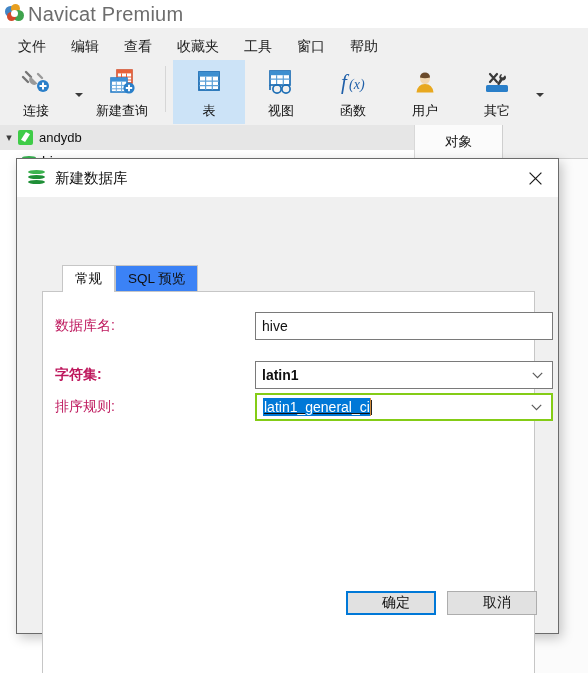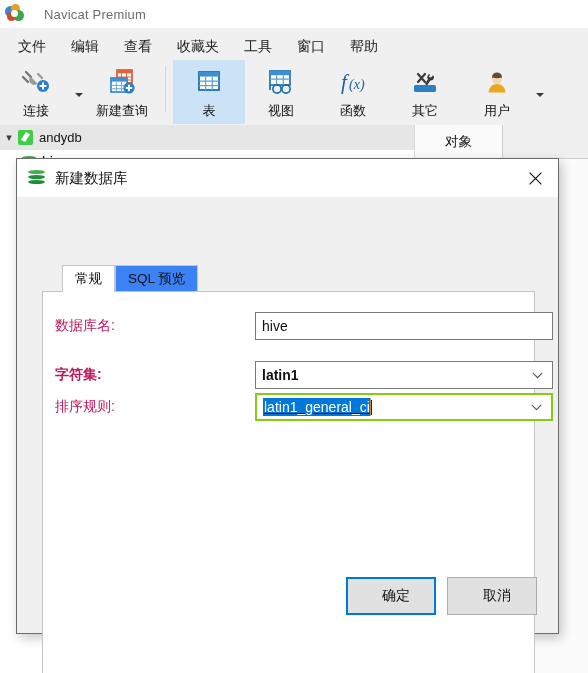--- a/index.html
+++ b/index.html
@@ -17,21 +17,21 @@
     background:#ffffff;display:flex;align-items:center;
   }
   .logo{width:20px;height:20px;margin-left:5px;position:relative;flex:0 0 auto;}
   .logo .q{position:absolute;border-radius:50%;}
   .logo .q1{left:0;top:2px;width:11px;height:11px;background:#4285c5;}
   .logo .q2{left:6px;top:0px;width:9px;height:9px;background:#e8a020;}
   .logo .q3{left:8px;top:6px;width:11px;height:11px;background:#3fa34d;}
   .logo .q4{left:2px;top:8px;width:9px;height:9px;background:#d2492a;}
   .logo .hole{left:6px;top:6px;width:7px;height:7px;background:#ffffff;}
   .app-title{
-    margin-left:19px;font-size:13px;color:#6d6d6d;letter-spacing:.2px;
+    margin-left:3px;font-size:20px;color:#6d6d6d;letter-spacing:.2px;
   }
 
   
   .menubar{
     position:absolute;left:0;top:28px;width:588px;height:32px;
     background:#f0f0f0;display:flex;align-items:flex-end;
   }
   .menu-item{
     font-size:14px;color:#1a1a1a;padding:4px 11px;margin-left:3px;cursor:default;
   }
@@ -159,21 +159,21 @@
     position:absolute;right:9px;top:0;height:100%;display:flex;align-items:center;
   }
   .sel-text{
     background:#0078d7;color:#ffffff;padding:1px 0px 1px 1px;
     border-right:1px solid #d08a3a;
   }
   .caret-bar{display:inline-block;width:1px;height:15px;background:#222;margin-left:0px;}
 
   .btnrow{position:absolute;right:21px;bottom:18px;display:flex;gap:11px;}
   .btn{
-    width:90px;height:38px;box-sizing:border-box;background:#e1e1e1;
+    width:90px;height:24px;box-sizing:border-box;background:#e1e1e1;
     border:1px solid #adadad;font-size:14px;color:#111;
     display:flex;align-items:center;justify-content:center;cursor:default;padding-left:10px;
   }
   .btn.default{border:2px solid #0078d7;background:#e1e1e1;}
 
   .bottom-divider{
     position:absolute;left:414px;top:634px;width:1px;height:39px;background:#d8d8d8;
   }
 </style>
 </head>
@@ -271,38 +271,38 @@
         <svg width="32" height="28" viewBox="0 0 32 28">
           <text x="4" y="20" font-family="Liberation Serif, serif" font-size="21" font-style="italic" fill="#1f5fa8">f</text>
           <text x="12" y="20" font-family="Liberation Serif, serif" font-size="14" font-style="italic" fill="#1f5fa8">(x)</text>
         </svg>
       </div>
       <div class="tb-label">函数</div>
     </div>
 
     <div class="tb-btn">
       <div class="tb-ico">
+        <svg width="30" height="28" viewBox="0 0 30 28">
+          <path d="M15 4 a5 5.5 0 0 1 5 5.5 a5 5.5 0 0 1 -10 0 a5 5.5 0 0 1 5 -5.5 z" fill="#f2d7b0"></path>
+          <path d="M10 8.4 a5 5 0 0 1 10 0 q -5 1.6 -10 0 z" fill="#6b4a2a"></path>
+          <path d="M15 15 q7.5 0 8.5 8.5 h-17 Q7.5 15 15 15 z" fill="#e8a81f"></path>
+        </svg>
+      </div>
+      <div class="tb-label">用户</div>
+    </div>
+
+    <div class="tb-btn">
+      <div class="tb-ico">
         <svg width="32" height="28" viewBox="0 0 32 28">
           <path d="M9 5 l7 8 M16 5 l-7 8" stroke="#3a3a3a" stroke-width="2.2" stroke-linecap="round"></path>
           <path d="M21 5 a3 3 0 0 0 -2 5 l-3 5 2 1.6 3.4 -5.2 a3 3 0 0 0 2.6 -5.2 l-2 2.4 -2 -0.6 z" fill="#3a3a3a"></path>
           <rect x="5" y="16" width="22" height="7" rx="1.6" fill="#2a7fc9"></rect>
         </svg>
       </div>
       <div class="tb-label">其它</div>
-    </div>
-
-    <div class="tb-btn">
-      <div class="tb-ico">
-        <svg width="30" height="28" viewBox="0 0 30 28">
-          <path d="M15 4 a5 5.5 0 0 1 5 5.5 a5 5.5 0 0 1 -10 0 a5 5.5 0 0 1 5 -5.5 z" fill="#f2d7b0"></path>
-          <path d="M10 8.4 a5 5 0 0 1 10 0 q -5 1.6 -10 0 z" fill="#6b4a2a"></path>
-          <path d="M15 15 q7.5 0 8.5 8.5 h-17 Q7.5 15 15 15 z" fill="#e8a81f"></path>
-        </svg>
-      </div>
-      <div class="tb-label">用户</div>
     </div>
 
     <div class="tb-caret">
       <span class="caret"></span>
     </div>
   </div>
 
   <div class="leftpane">
     <div class="tree-row">
       <span class="chev">▾</span>

